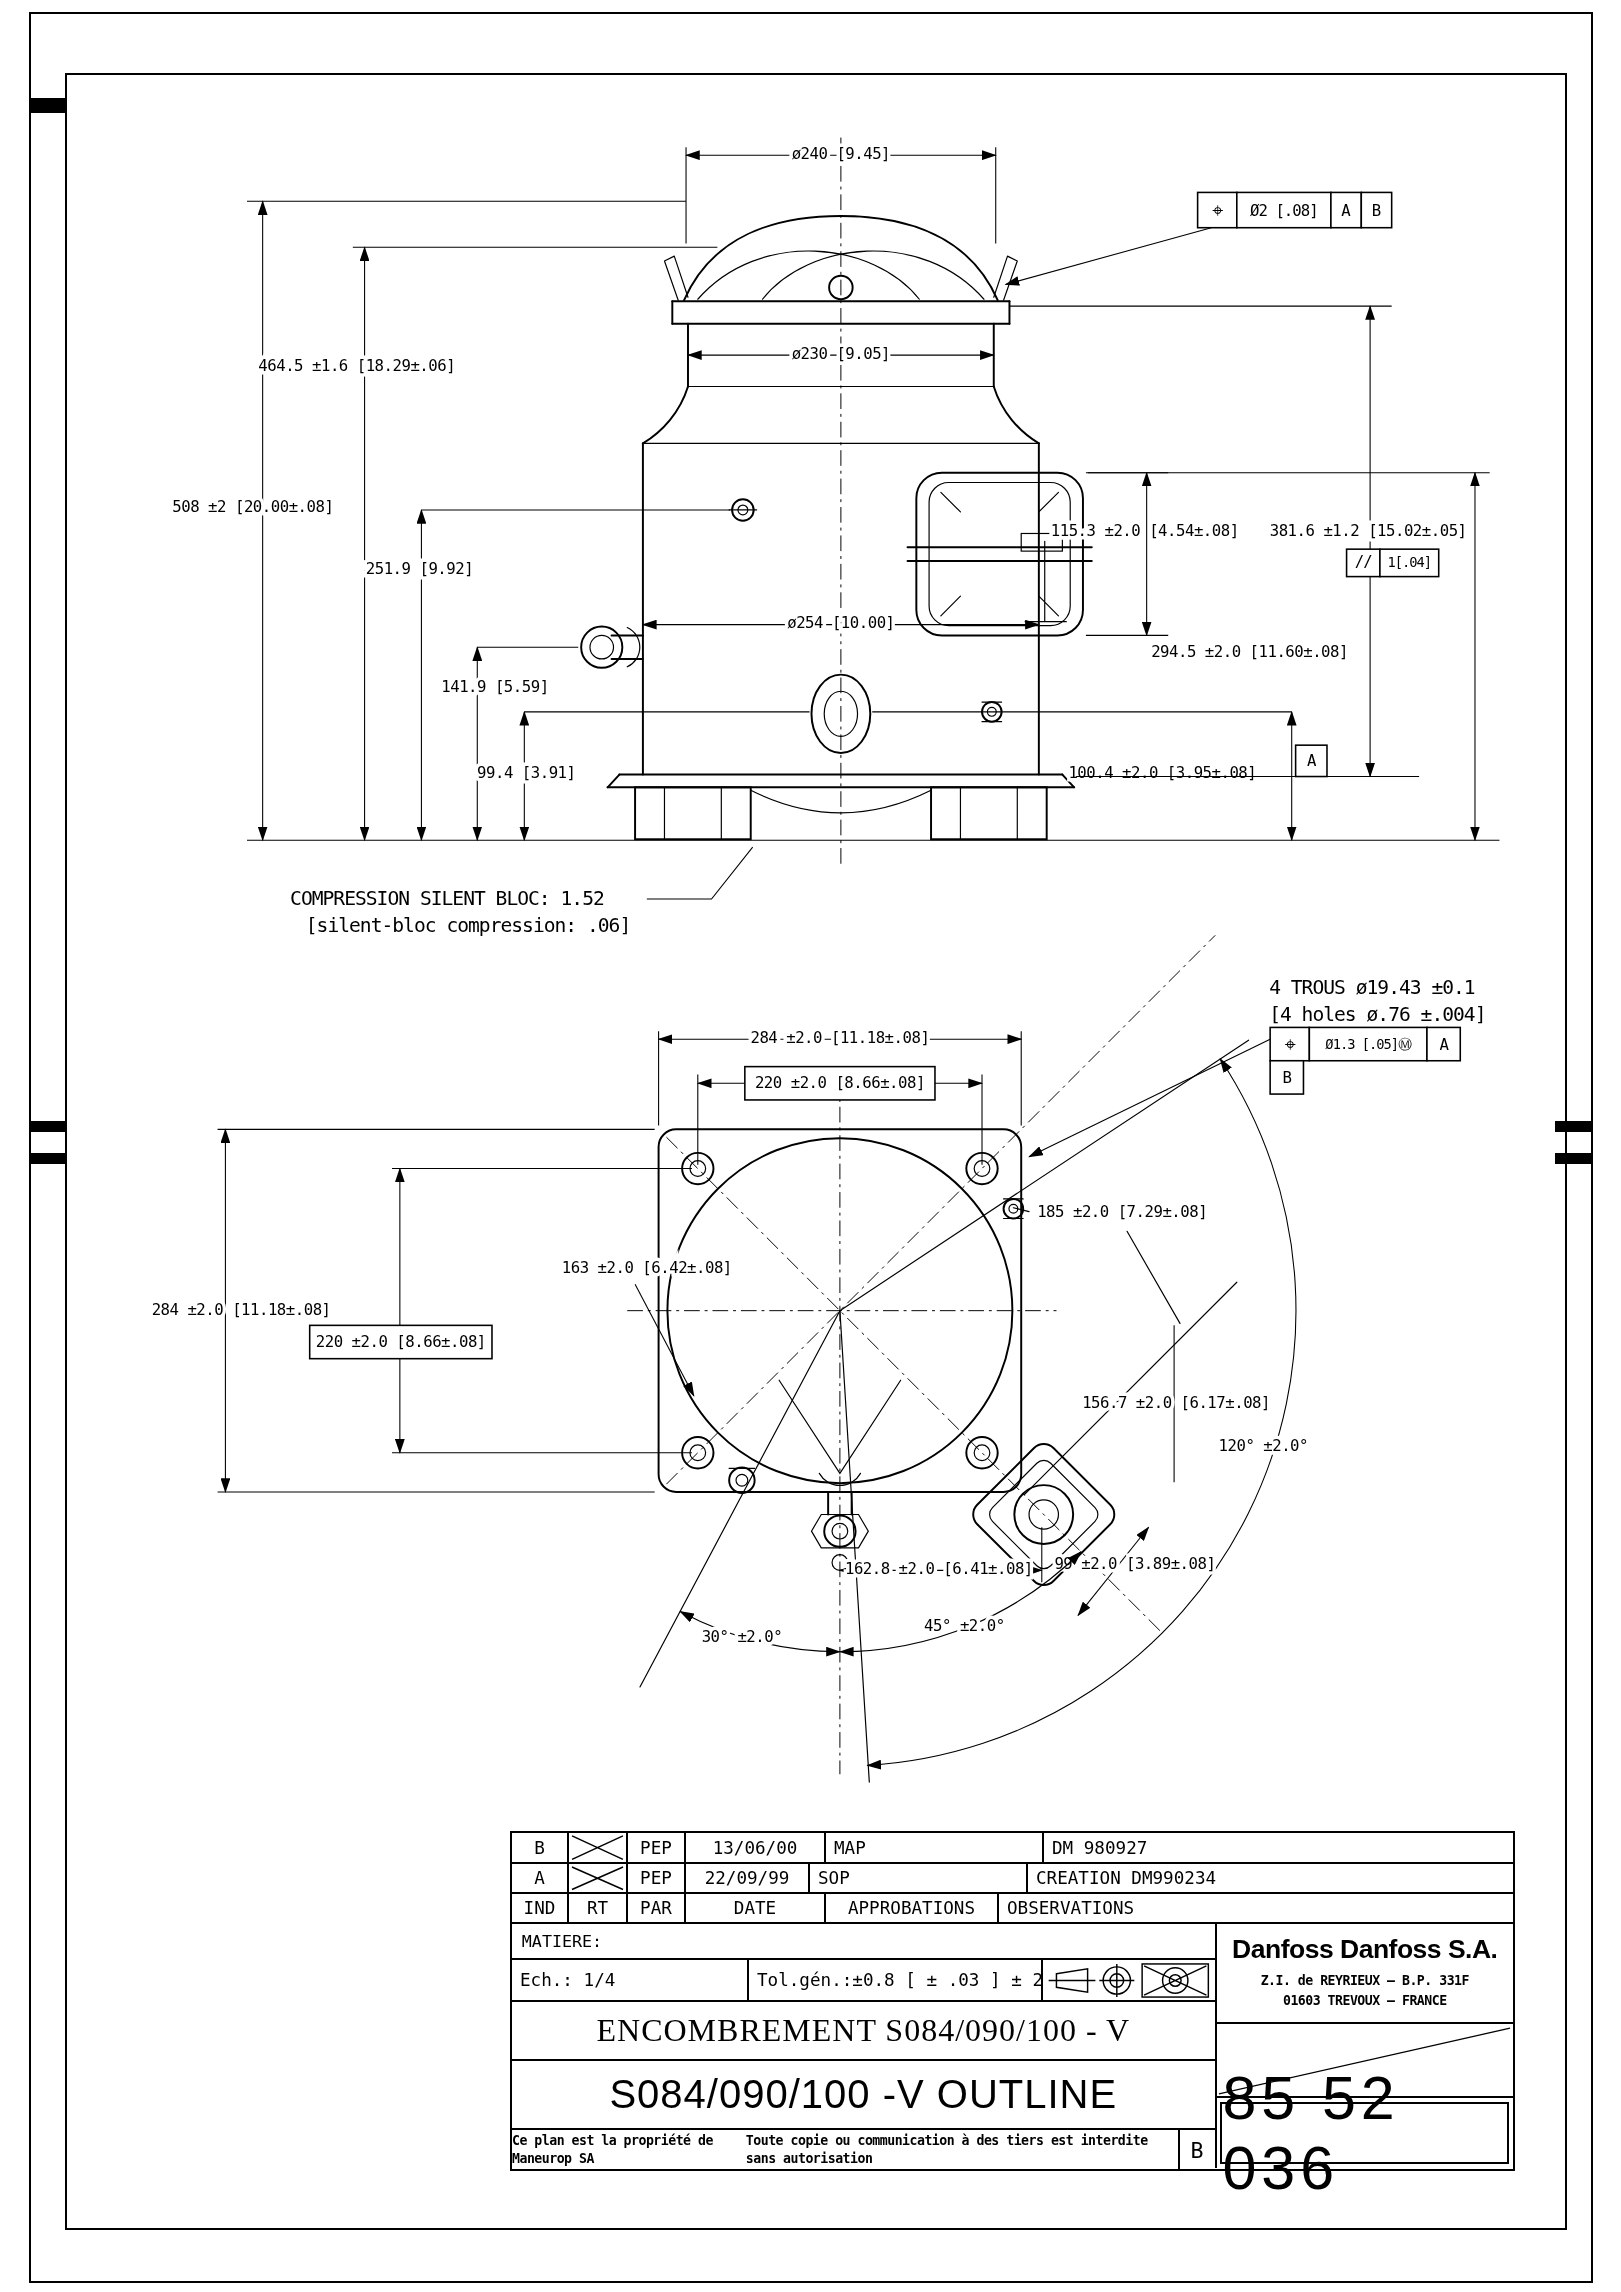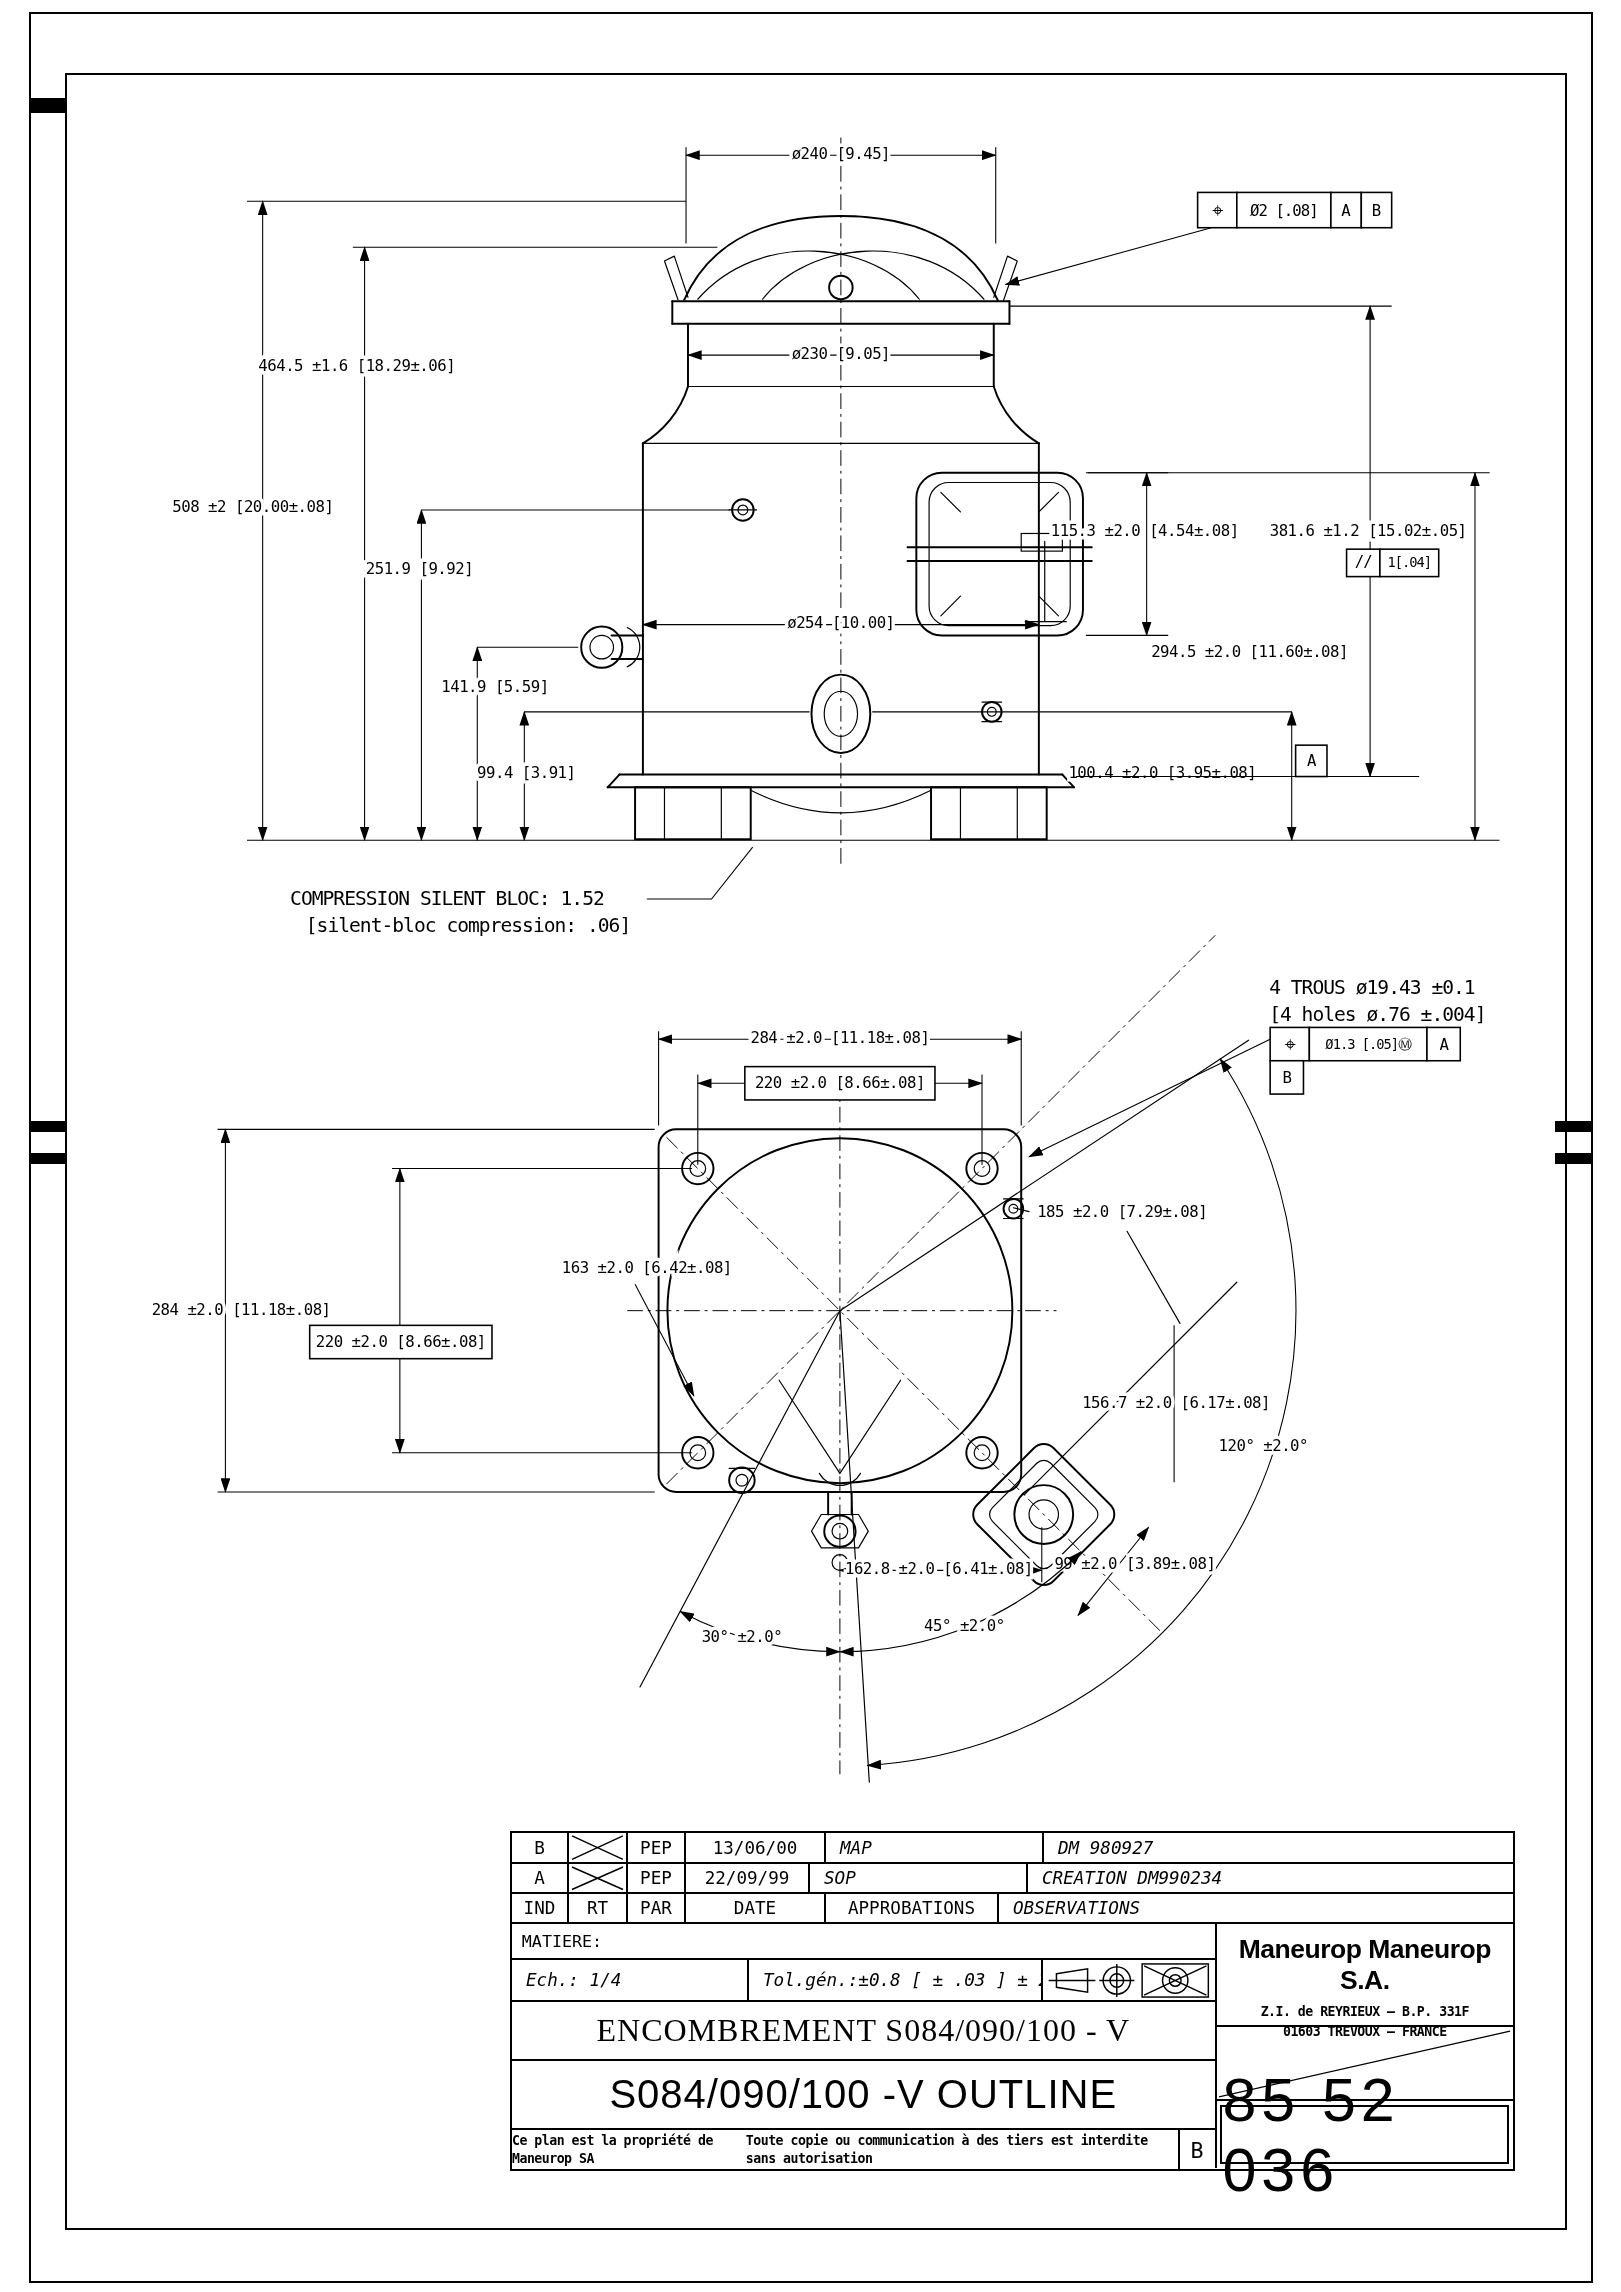--- a/index.html
+++ b/index.html
@@ -24,21 +24,21 @@
        dominant-baseline:middle;letter-spacing:-1px;}
   .fcfs{font-size:20px;}
   
   .tb{position:absolute;left:510px;top:1831px;width:1005px;height:340px;border:2.5px solid #000;
       box-sizing:border-box;font-size:17.6px;}
   .tb *{box-sizing:border-box;}
   .row{display:flex;width:100%;}
   .cell{border-right:2px solid #000;border-bottom:2px solid #000;display:flex;align-items:center;
         justify-content:center;overflow:hidden;white-space:nowrap;}
   .cell.last{border-right:none;}
-  .cell.left{justify-content:flex-start;padding-left:14px;font-style:italic;}
+  .cell.left{justify-content:flex-start;padding-left:8px;}
   .tb-main{display:flex;}
   .tb-left{width:706px;border-right:2px solid #000;}
   .tb-right{width:297px;display:flex;flex-direction:column;}
   .matiere{height:36px;border-bottom:2px solid #000;display:flex;align-items:center;
            padding-left:9.8px;font-size:16.7px;}
   .echrow{height:42px;display:flex;border-bottom:2px solid #000;}
   .title1{height:59px;display:flex;align-items:center;justify-content:center;border-bottom:2px solid #000;
           font-family:Liberation Serif, serif;font-size:32px;letter-spacing:1px;}
   .title2{height:69px;display:flex;align-items:center;justify-content:center;border-bottom:2px solid #000;
           font-family:"Liberation Sans",sans-serif;font-size:40px;letter-spacing:1px;}
@@ -372,21 +372,21 @@
         <div class="noterow">
           <div class="notetxt">
             <div>Ce plan est la propriété de Maneurop SA</div>
             <div>Toute copie ou communication à des tiers est interdite sans autorisation</div>
           </div>
           <div class="bbox">B</div>
         </div>
       </div>
       <div class="tb-right">
         <div class="danfoss">
-          <div class="name">Maneurop Maneurop S.A.</div>
+          <div class="name">Danfoss Danfoss S.A.</div>
           <div class="addr">
             <div>Z.I. de REYRIEUX – B.P. 331F</div>
             <div>01603 TREVOUX – FRANCE</div>
           </div>
         </div>
         <div class="diagbox">
           <svg width="295" height="72" viewBox="0 0 301 73">
               <line x1="2" y1="71" x2="299" y2="4" stroke="#000" stroke-width="1.3"></line>
             </svg>
         </div>

